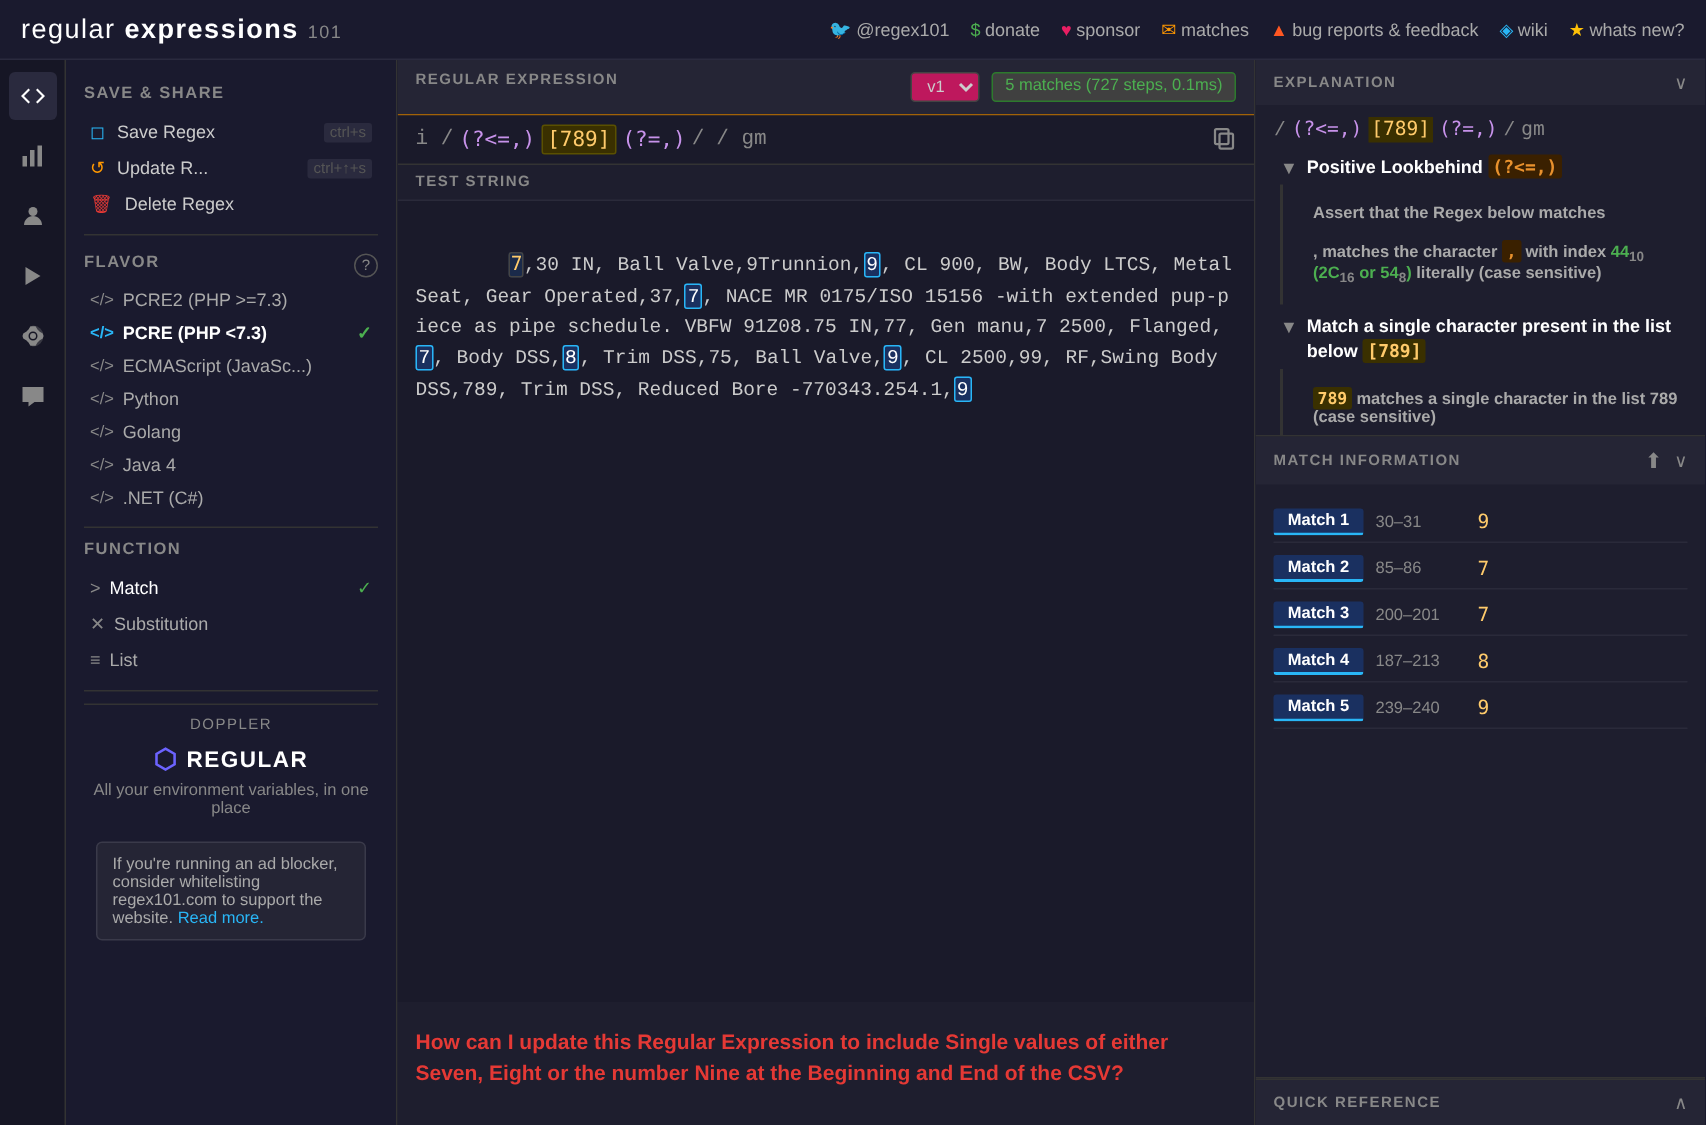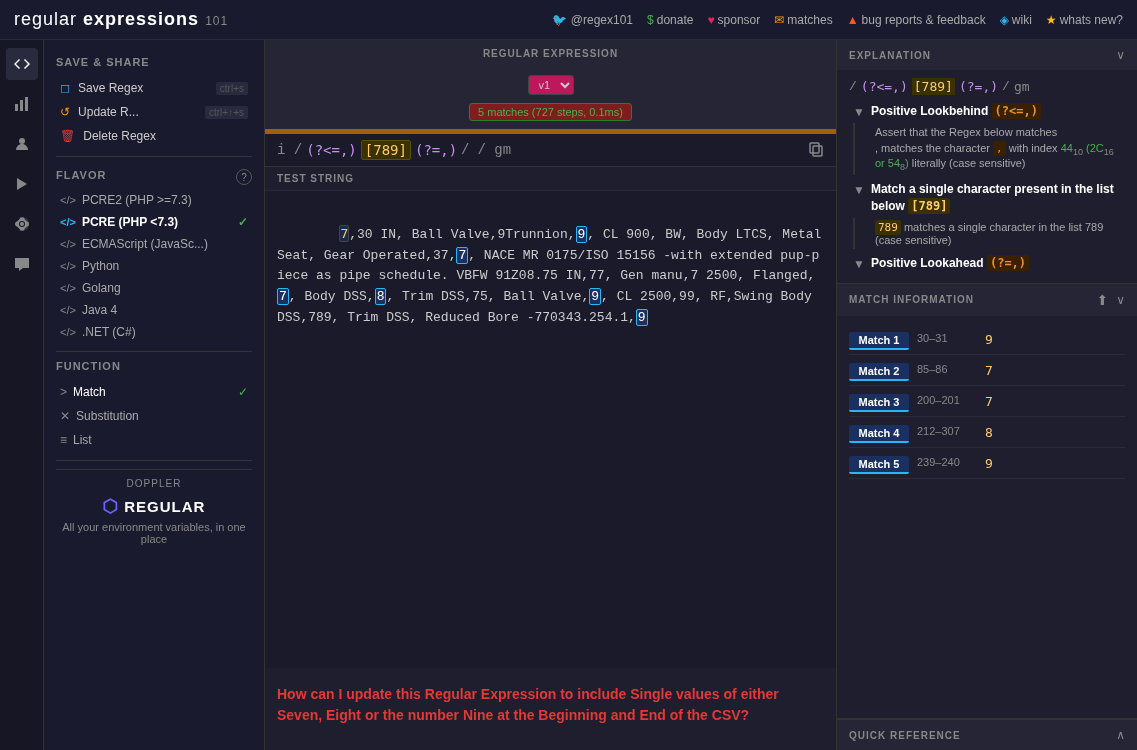--- a/index.html
+++ b/index.html
@@ -137,46 +137,44 @@
       flex: 1;
       display: flex;
       flex-direction: column;
       background: #1e1e2e;
       border-right: 1px solid #333;
       overflow: hidden;
     }
 
     .regex-bar {
       background: #252535;
-      border-bottom: 5px solid #a16207;
+      border-bottom: 1px solid #a16207;
       padding: 8px 12px;
       display: flex;
-      align-items: center;
       gap: 8px;
       flex-shrink: 0;
-      flex-direction: column;
     }
     .regex-label {
       color: #888;
       font-size: 10px;
       letter-spacing: 1px;
       font-weight: 600;
     }
     .regex-spacer { flex: 1; }
     .version-select {
       background: #be185d;
       border: 1px solid #444;
       color: #ccc;
       padding: 2px 6px;
       border-radius: 3px;
       font-size: 11px;
       cursor: pointer;
     }
     .match-badge {
-      background: #7f1d1d;
+      background: #404040;
       border: 1px solid #2d7a2d;
       color: #4caf50;
       padding: 2px 8px;
       border-radius: 3px;
       font-size: 11px;
     }
 
     .regex-input-row {
       background: #1a1a2a;
       border-bottom: 1px solid #333;
@@ -293,36 +291,37 @@
       gap: 6px;
     }
     .exp-toggle { color: #888; cursor: pointer; flex-shrink: 0; margin-top: 2px; }
     .exp-content { flex: 1; }
     .exp-title { color: #fff; font-weight: 600; font-size: 12px; line-height: 1.4; }
     .exp-title .token-lookbehind { color: #e8912d; background: #3a2000; padding: 1px 3px; border-radius: 2px; font-family: monospace; }
     .exp-title .token-bracket { color: #ffcb6b; background: #3a3000; padding: 1px 3px; border-radius: 2px; font-family: monospace; }
     .exp-title .token-lookahead { color: #e8912d; background: #3a2000; padding: 1px 3px; border-radius: 2px; font-family: monospace; }
     .exp-children { padding-left: 20px; margin-top: 3px; border-left: 2px solid #333; }
     .exp-child {
-      margin: 3px 0;
+      margin: 13px 0;
       font-size: 11px;
+      font-weight: bold;
     }
     .exp-child .token { color: #ffcb6b; font-family: monospace; background: #3a3000; padding: 1px 3px; border-radius: 2px; }
     .exp-child-desc { color: #aaa; }
 
     
     .match-info-content {
       padding: 8px 12px;
       overflow-y: auto;
       flex: 1;
     }
 
     .match-row {
       display: flex;
-      align-items: flex-start;
+      align-items: center;
       gap: 8px;
       margin: 4px 0;
       padding: 4px 0;
       border-bottom: 1px solid #2a2a3a;
     }
     .match-label {
       background: #1a3060;
       color: #fff;
       padding: 2px 8px;
       border-radius: 2px;
@@ -516,20 +515,23 @@
 
       <div class="sponsors-box" style="padding:8px 0;">
         <div class="sponsors-title">DOPPLER</div>
         <div class="doppler-logo">
           <span style="color:#6c63ff;font-size:18px;">⬡</span>
           <span style="font-size:15px;font-weight:700;color:#fff;letter-spacing:1px;">REGULAR</span>
         </div>
         <div class="sponsors-desc">All your environment variables, in one place</div>
       </div>
 
+      <div class="ad-notice">
+        <span>If you're running an ad blocker, consider whitelisting regex101.com to support the website.</span> <a>Read more.</a>
+      </div>
     </div>
   </div>
 
   <div class="center-and-right">
 
     <div class="center-panel">
 
       <div class="regex-bar">
         <span class="regex-label">REGULAR EXPRESSION</span>
         <div class="regex-spacer"></div>
@@ -661,21 +663,21 @@
           </div>
 
           <div class="match-row">
             <div class="match-label">Match 3</div>
             <div class="match-range">200–201</div>
             <div class="match-value">7</div>
           </div>
 
           <div class="match-row">
             <div class="match-label">Match 4</div>
-            <div class="match-range">212–307</div>
+            <div class="match-range">187–213</div>
             <div class="match-value">8</div>
           </div>
 
           <div class="match-row">
             <div class="match-label">Match 5</div>
             <div class="match-range">239–240</div>
             <div class="match-value">9</div>
           </div>
 
         </div>

